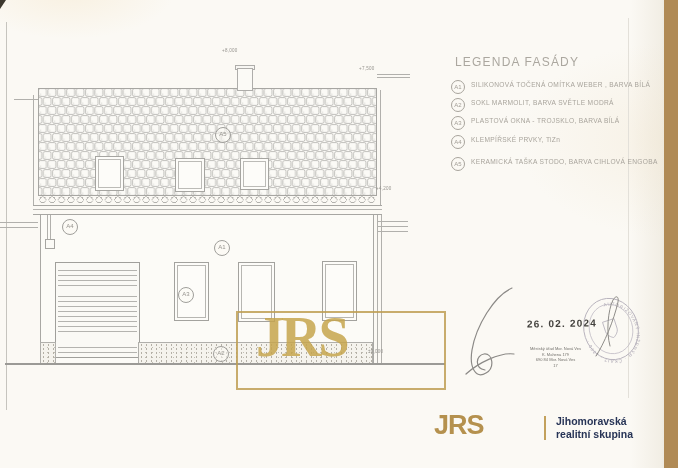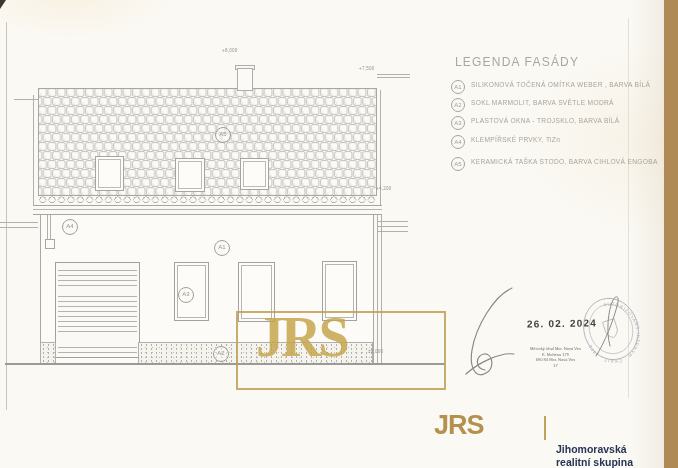--- a/index.html
+++ b/index.html
@@ -98,21 +98,21 @@
   #approve-date{left:527px;top:318px;font-size:10px;font-weight:bold;letter-spacing:1.2px;color:#44423e;white-space:nowrap;transform:rotate(-1deg);}
   #office{left:518px;top:346px;width:150px;color:#73716c;filter:blur(0.3px);}
   #office span{display:block;font-size:8px;line-height:11px;transform-origin:left top;white-space:nowrap;}
   #office-inner{transform:scale(0.5);transform-origin:left top;text-align:center;width:150px;}
 
   
   #footer{left:430px;top:410px;width:230px;height:40px;}
   #brand-bold{position:absolute;left:4px;top:0px;font-size:27px;font-weight:800;color:#b5914e;letter-spacing:-1px;}
   #brand-light{position:absolute;left:52px;top:1px;font-size:26px;font-weight:400;color:#273456;letter-spacing:0px;}
   #brand-divider{position:absolute;left:114px;top:6px;width:2px;height:24px;background:#c3a15c;}
-  #tagline{position:absolute;left:126px;top:5px;color:#273456;font-weight:bold;font-size:10.5px;line-height:12.5px;white-space:nowrap;margin-top:28px;}
+  #tagline{position:absolute;left:126px;top:5px;color:#273456;font-weight:bold;font-size:10.5px;line-height:12.5px;white-space:nowrap;}
 </style>
 </head>
 <body>
 
 <div id="canvas">
 
   <div id="wood" class="abs"></div>
   <div id="corner-speck" class="abs"></div>
 
   <div id="frame-left" class="abs"></div>

